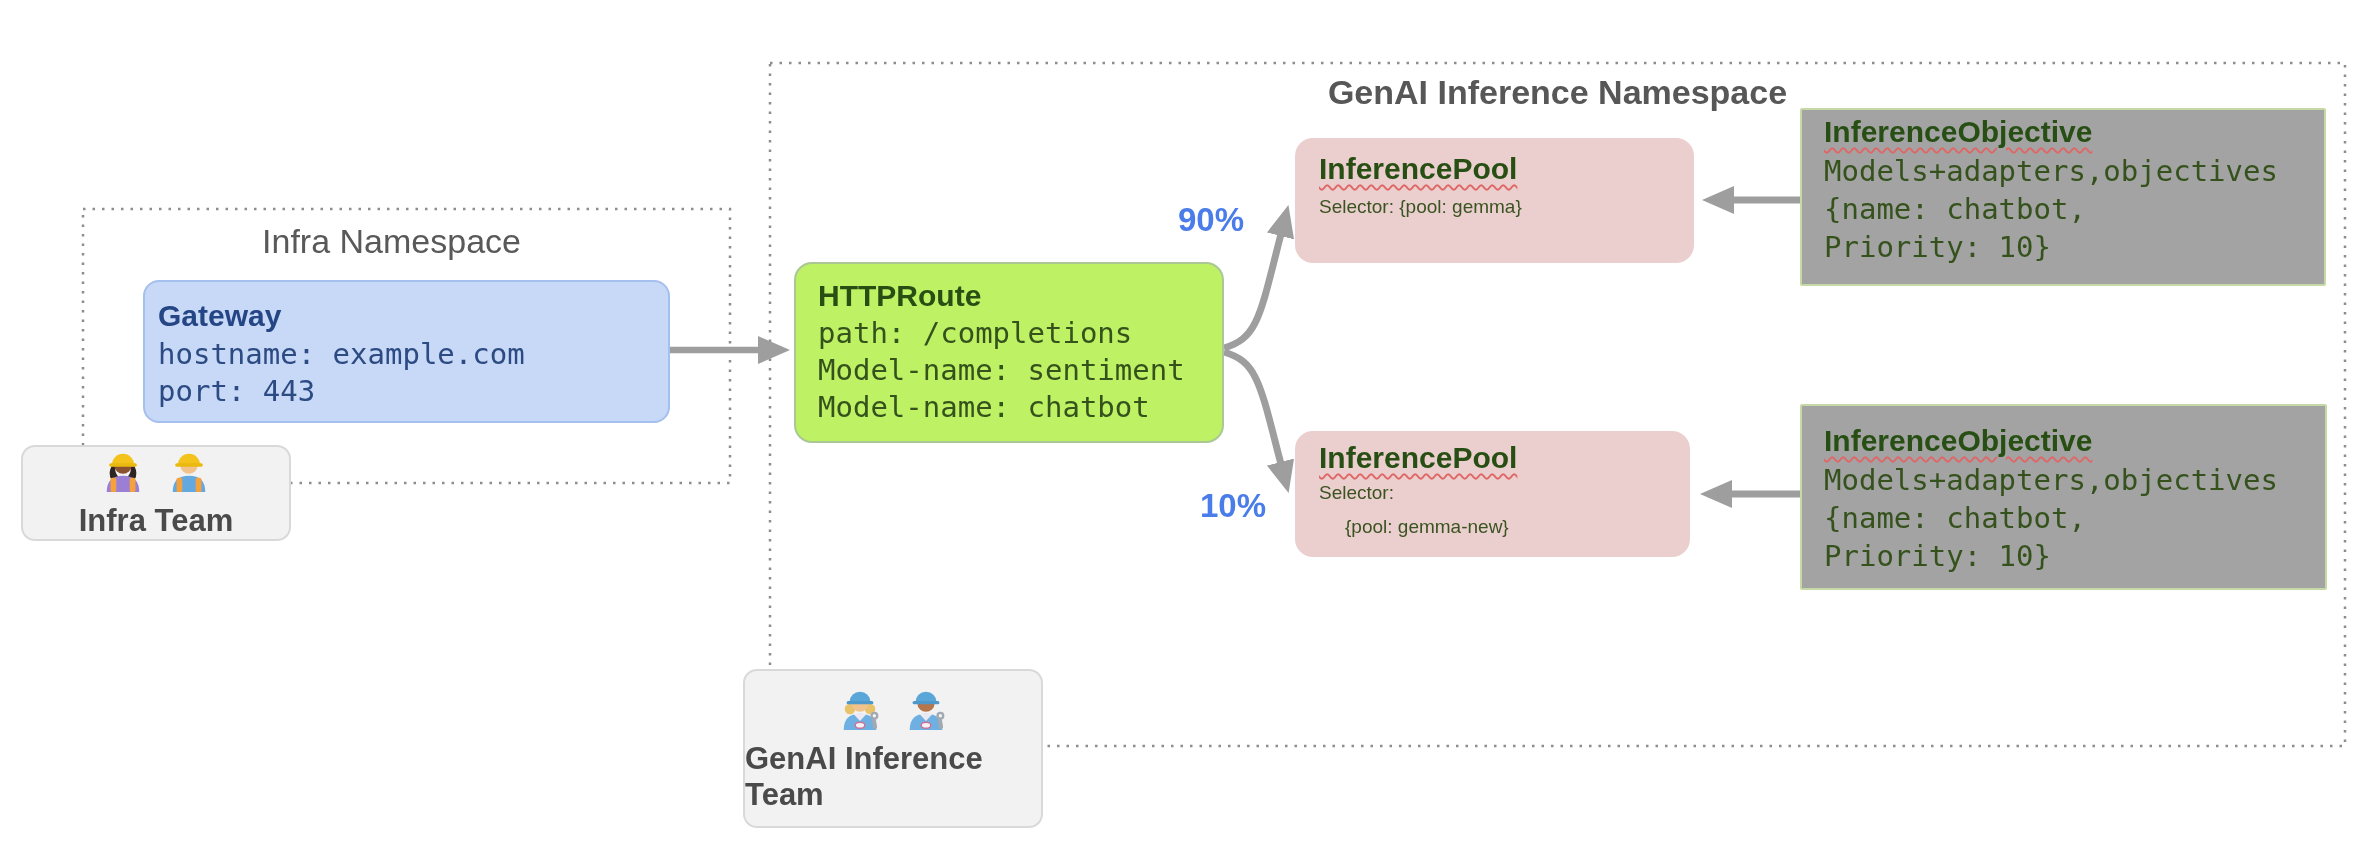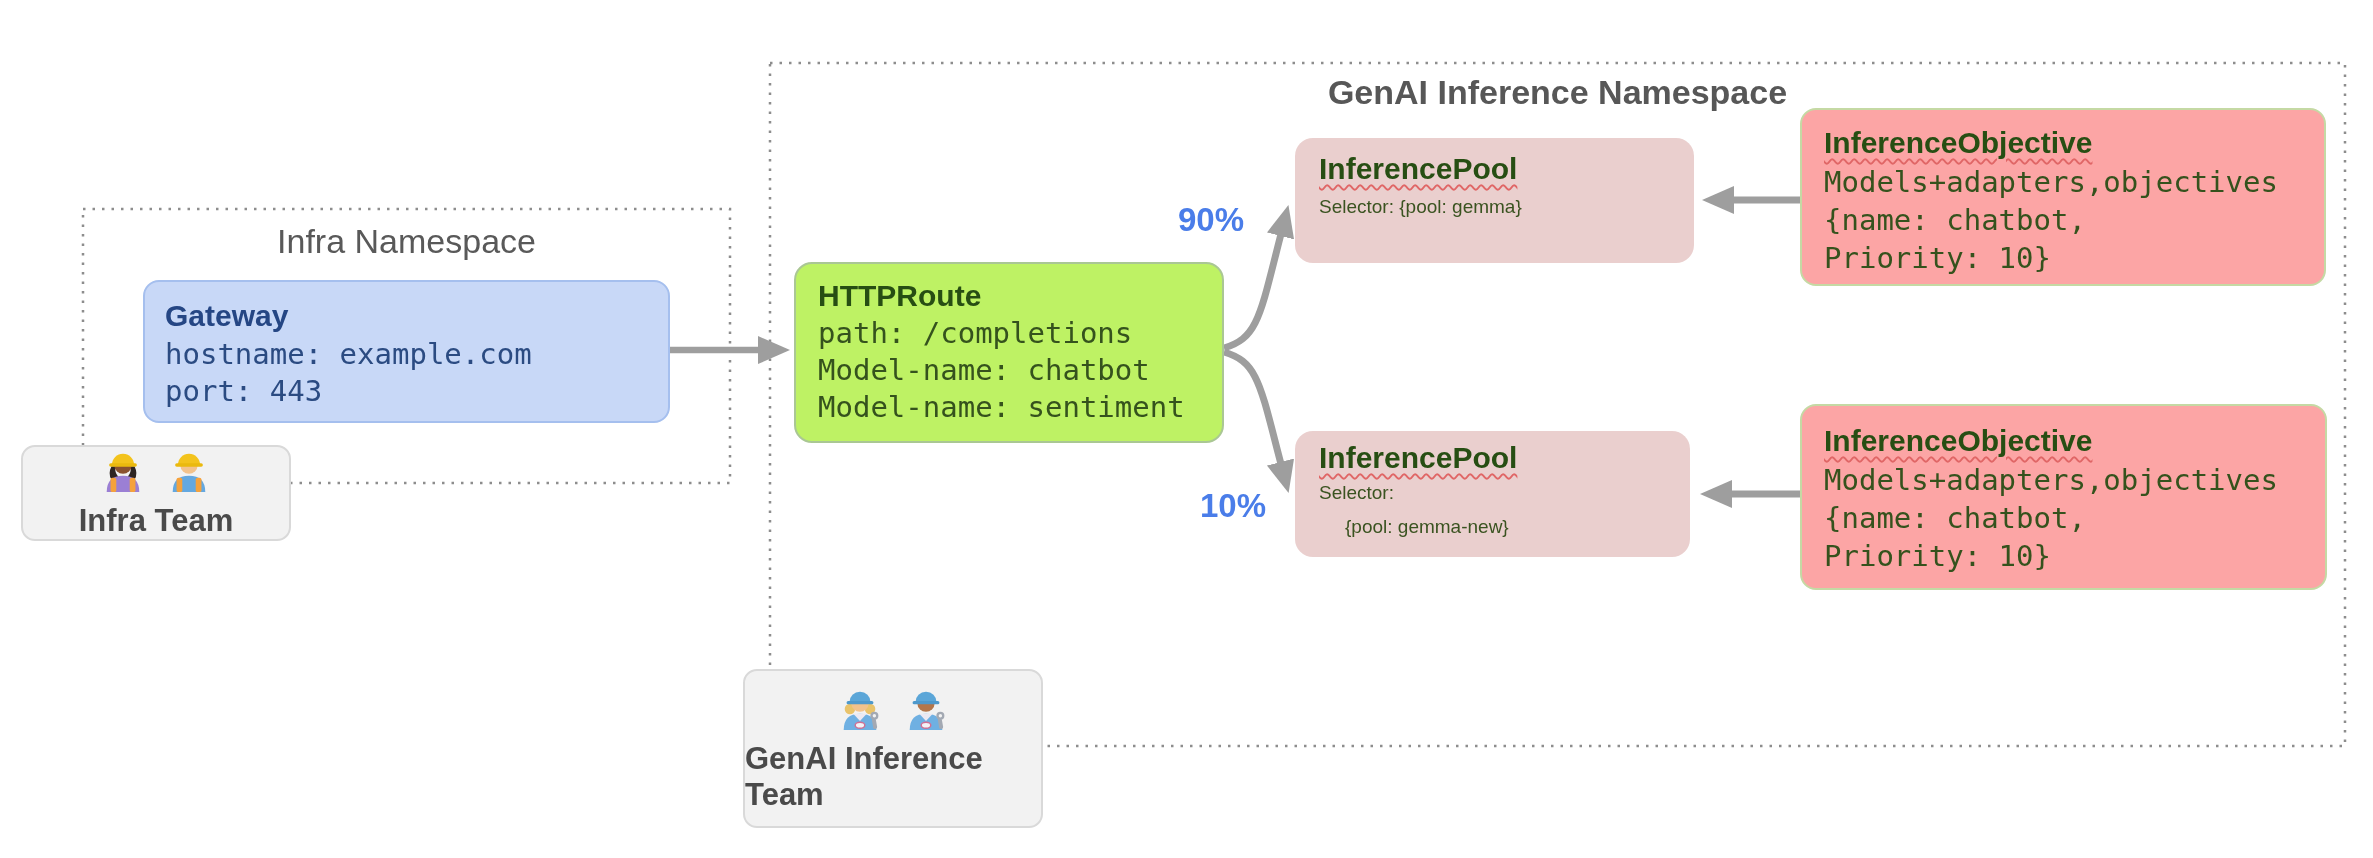--- a/index.html
+++ b/index.html
@@ -10,34 +10,34 @@
   #connector-layer { position:absolute; left:0; top:0; z-index:0; }
   .abs { position:absolute; box-sizing:border-box; }
 
   .ns-title { z-index:1; text-align:center; color:#595959; font-size:34px; line-height:40px; }
   .ns-title.bold { font-weight:bold; color:#575757; }
 
   .node { z-index:2; border-radius:18px; }
   .node .title { font-weight:bold; font-size:30px; line-height:38px; }
   .mono { font-family:"DejaVu Sans Mono", monospace; font-size:29px; line-height:37px; white-space:pre; }
 
-  .gateway   { background:#c8d8f7; border:2px solid #a5bfee; border-radius:16px; padding:14px 20px; }
+  .gateway   { background:#c8d8f7; border:2px solid #a5bfee; border-radius:16px; padding:14px 13px; }
   .gateway .title { color:#254684; line-height:40px; }
   .gateway .mono  { color:#2b4b82; }
 
   .httproute { background:#bef264; border:2px solid #aac794; padding:13px 22px; }
   .httproute .title { color:#274e13; }
   .httproute .mono  { color:#35521d; }
 
   .pool { background:#eacfce; padding:11px 24px; }
   .pool .title { color:#274e13; line-height:40px; }
   .pool .sans-line { color:#3a5320; font-size:19px; line-height:35px; white-space:pre; }
   .pool .indent { padding-left:26px; }
 
-  .objective { background:#fca5a5; border:2px solid #c5d9a4; border-radius:16px; padding:12px 22px; }
+  .objective { background:#a3a3a3; border:2px solid #c5d9a4; border-radius:2px; padding:1px 22px; }
   .objective .title { color:#274e13; line-height:41px; }
   .objective .mono  { color:#35521d; line-height:38px; }
 
   .squiggle {
     text-decoration-line: underline;
     text-decoration-style: wavy;
     text-decoration-color:#e06666;
     text-decoration-thickness: 2px;
     text-underline-offset: 5px;
   }
@@ -66,34 +66,34 @@
     <rect x="83" y="209" width="647" height="274" fill="none" stroke="#8d8d8d" stroke-width="2.5" stroke-dasharray="2.5 7"></rect>
     <rect x="770" y="63" width="1575" height="683" fill="none" stroke="#8d8d8d" stroke-width="2.5" stroke-dasharray="2.5 7"></rect>
 
     <path d="M670,350 L760,350" stroke="#9e9e9e" stroke-width="6.5" fill="none" marker-end="url(#ah)"></path>
     <path d="M1224,348 C1258,338 1260,316 1281,234" stroke="#9e9e9e" stroke-width="7" fill="none" marker-end="url(#ah)"></path>
     <path d="M1224,352 C1258,362 1260,384 1281,464" stroke="#9e9e9e" stroke-width="7" fill="none" marker-end="url(#ah)"></path>
     <path d="M1800,200 L1732,200" stroke="#9e9e9e" stroke-width="7" fill="none" marker-end="url(#ah)"></path>
     <path d="M1800,494 L1730,494" stroke="#9e9e9e" stroke-width="7" fill="none" marker-end="url(#ah)"></path>
   </svg>
 
-  <div class="abs ns-title" style="left:83px; top:221px; width:647px;">Infra Namespace</div>
+  <div class="abs ns-title" style="left:68px; top:221px; width:647px;">Infra Namespace</div>
   <div class="abs ns-title bold" style="left:770px; top:72px; width:1575px;">GenAI Inference Namespace</div>
 
   <div class="abs node gateway" style="left:143px; top:280px; width:527px; height:143px;">
     <div class="title">Gateway</div>
     <div class="mono">hostname: example.com</div>
     <div class="mono">port: 443</div>
   </div>
 
   <div class="abs node httproute" style="left:794px; top:262px; width:430px; height:181px;">
     <div class="title">HTTPRoute</div>
     <div class="mono">path: /completions</div>
+    <div class="mono">Model-name: sentiment</div>
     <div class="mono">Model-name: chatbot</div>
-    <div class="mono">Model-name: sentiment</div>
   </div>
 
   <div class="abs node pool" style="left:1295px; top:138px; width:399px; height:125px;">
     <div class="title squiggle">InferencePool</div>
     <div class="sans-line">Selector: {pool: gemma}</div>
   </div>
 
   <div class="abs node pool" style="left:1295px; top:431px; width:395px; height:126px; padding-top:8px;">
     <div class="title squiggle" style="line-height:37px;">InferencePool</div>
     <div class="sans-line" style="line-height:33px;">Selector:</div>

